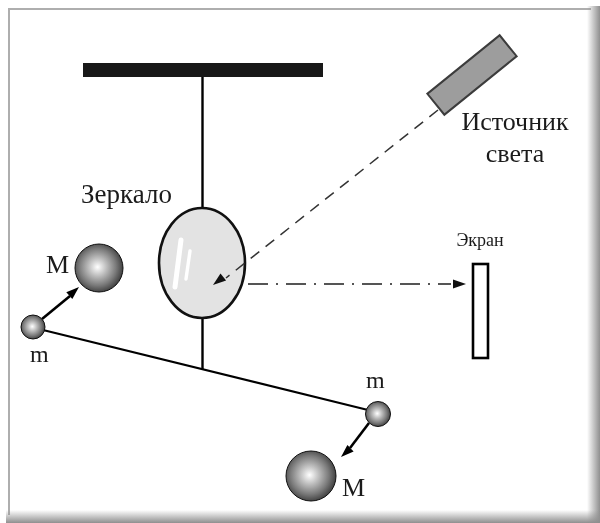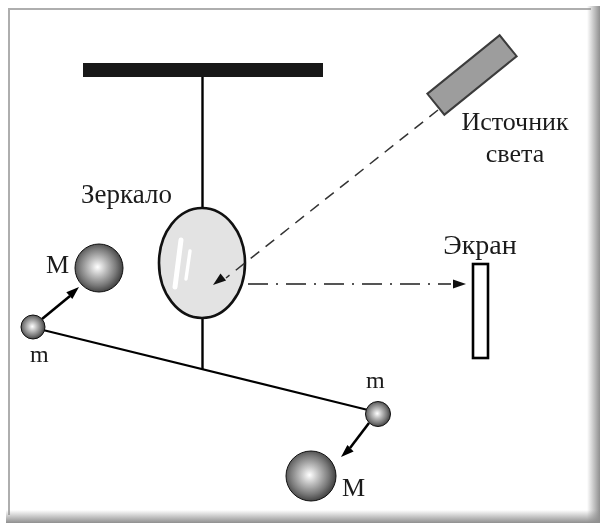--- a/index.html
+++ b/index.html
@@ -6,21 +6,21 @@
   body{
     width:600px;height:523px;position:relative;background:#ffffff;
     font-family:"Liberation Serif","DejaVu Serif",serif;
     overflow:hidden;
   }
   .stage{position:absolute;inset:0;}
   svg{position:absolute;left:0;top:0;}
   .label{position:absolute;color:#1b1b1b;white-space:nowrap;line-height:1;}
   .label-mirror{left:81px;top:181px;font-size:27px;}
   .label-source{left:448px;top:106px;width:134px;text-align:center;font-size:26px;line-height:32px;}
-  .label-screen{left:432px;top:231px;width:96px;text-align:center;font-size:28px;}
+  .label-screen{left:432px;top:231px;width:96px;text-align:center;font-size:18px;}
   .label-M-left{left:46px;top:252px;font-size:26px;}
   .label-m-left{left:30px;top:342px;font-size:24px;}
   .label-m-right{left:366px;top:368px;font-size:24px;}
   .label-M-right{left:342px;top:475px;font-size:26px;}
   
   .frame-top{position:absolute;left:8px;top:8px;width:583px;height:2px;background:#aeaeae;}
   .frame-left{position:absolute;left:8px;top:8px;width:2px;height:507px;background:#aeaeae;}
   .frame-right{position:absolute;right:0;top:6px;width:13px;height:517px;
     background:linear-gradient(to right, rgba(255,255,255,0), #8f8f8f);}
   .frame-bottom{position:absolute;left:6px;bottom:0;width:594px;height:13px;

